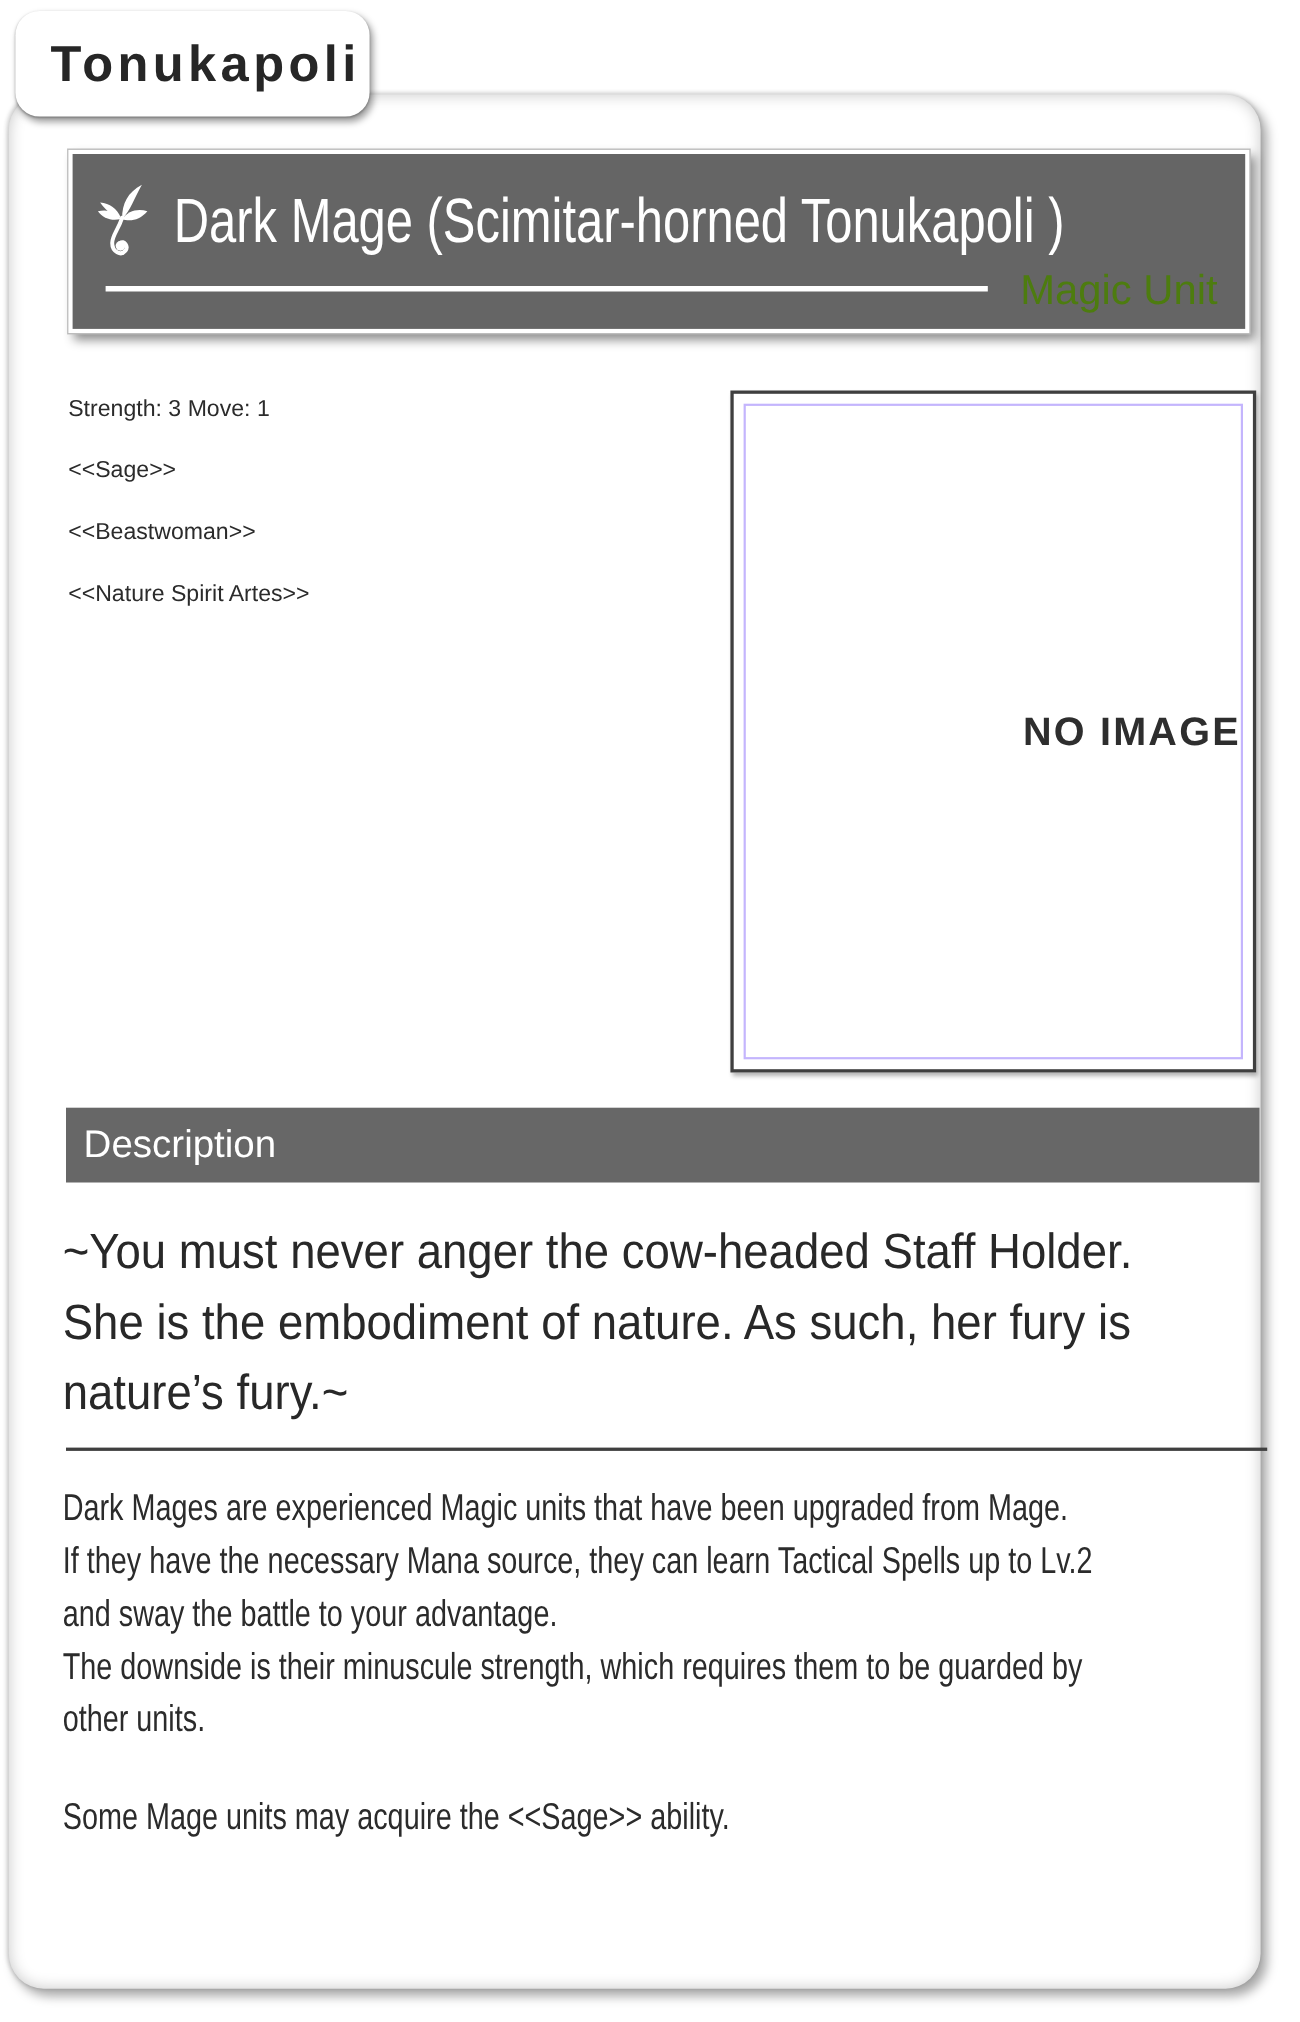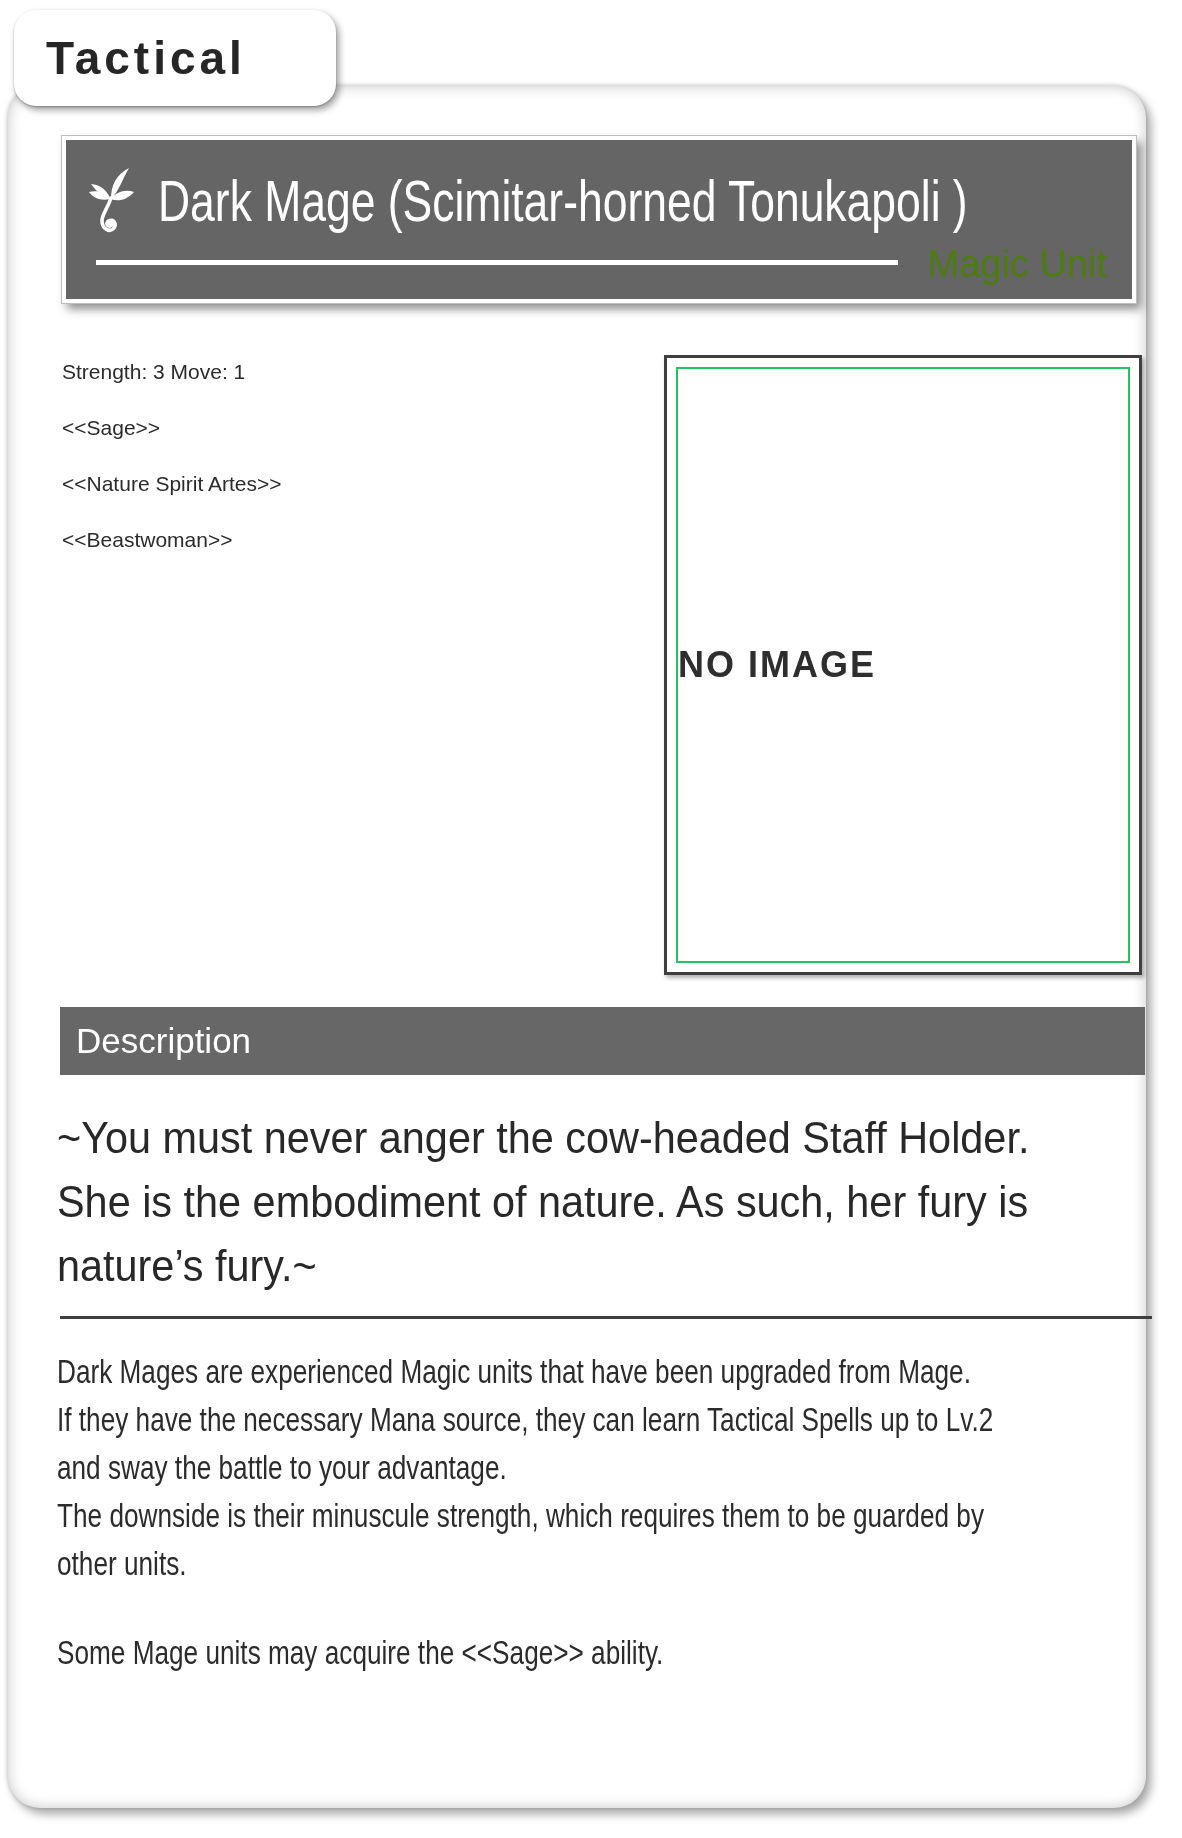--- a/index.html
+++ b/index.html
@@ -40,22 +40,22 @@
   .hdr-unit{position:absolute;right:87px;top:243px;font-size:38px;color:#4d7c0f;white-space:nowrap;margin-left:48px;}
   
   .stats{position:absolute;left:50px;top:344px;font-size:21px;line-height:56px;color:#2b2b2b;}
   
   .image-box{
     position:absolute;left:652px;top:355px;width:478px;height:620px;
     border:3px solid #3f3f3f;box-sizing:border-box;padding:9px;background:#fff;
     box-shadow:2px 3px 4px rgba(0,0,0,.3);
   }
   .image-box-inner{
-    width:100%;height:100%;border:2px solid #22c55e;box-sizing:border-box;
-    display:flex;align-items:center;justify-content:flex-start;
+    width:100%;height:100%;border:2px solid #c4b5fd;box-sizing:border-box;
+    display:flex;align-items:center;justify-content:flex-end;
   }
   .no-image{font-size:36px;font-weight:bold;letter-spacing:2px;color:#2e2e2e;}
   
   .desc-bar{
     position:absolute;left:48px;top:1007px;width:1085px;height:68px;
     background:#676767;display:flex;align-items:center;padding-left:16px;box-sizing:border-box;
   }
   .desc-bar-label{font-size:35px;color:#fff;}
   .flavor{
     position:absolute;left:45px;top:1106px;width:1190px;
@@ -75,21 +75,21 @@
   }
 </style>
 </head>
 <body>
 
 <div class="page">
 
   <div class="card"></div>
 
   <div class="tab">
-    <span class="tab-label">Tactical</span>
+    <span class="tab-label">Tonukapoli</span>
   </div>
 
   <div class="layer">
 
     <div class="header-bar"></div>
 
     <svg class="ornament" viewBox="0 0 50 70" aria-hidden="true">
       <path d="M25 32 C21 44 16 48 16 55 C16 63 24 67 28 62 C31 58 27 52 23 55" fill="none" stroke="#ffffff" stroke-width="3.6" stroke-linecap="round"></path>
       <circle cx="23.5" cy="57.5" r="4.4" fill="#ffffff"></circle>
       <path d="M25 33 C25 19 30 9 43 2 C36 14 33 25 25 33 Z" fill="#ffffff"></path>
@@ -98,22 +98,22 @@
       <path d="M24 32 C20 23 14 19 5 18 C11 26 17 31 24 32 Z" fill="#ffffff"></path>
     </svg>
 
     <div class="hdr-title">Dark Mage (Scimitar-horned Tonukapoli )</div>
     <div class="hdr-rule"></div>
     <div class="hdr-unit">Magic Unit</div>
 
     <div class="stats">
       <div>Strength: 3 Move: 1</div>
       <div>&lt;&lt;Sage&gt;&gt;</div>
+      <div>&lt;&lt;Beastwoman&gt;&gt;</div>
       <div>&lt;&lt;Nature Spirit Artes&gt;&gt;</div>
-      <div>&lt;&lt;Beastwoman&gt;&gt;</div>
     </div>
 
     <div class="image-box">
       <div class="image-box-inner">
         <span class="no-image">NO IMAGE</span>
       </div>
     </div>
 
     <div class="desc-bar">
       <span class="desc-bar-label">Description</span>

